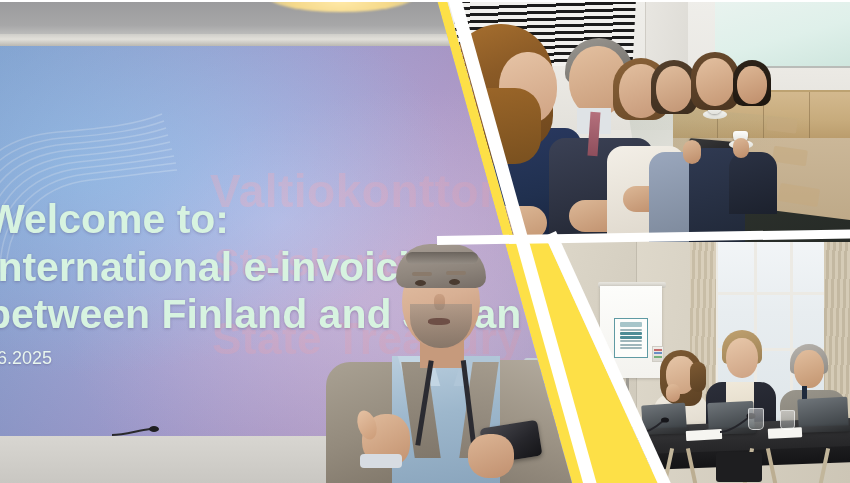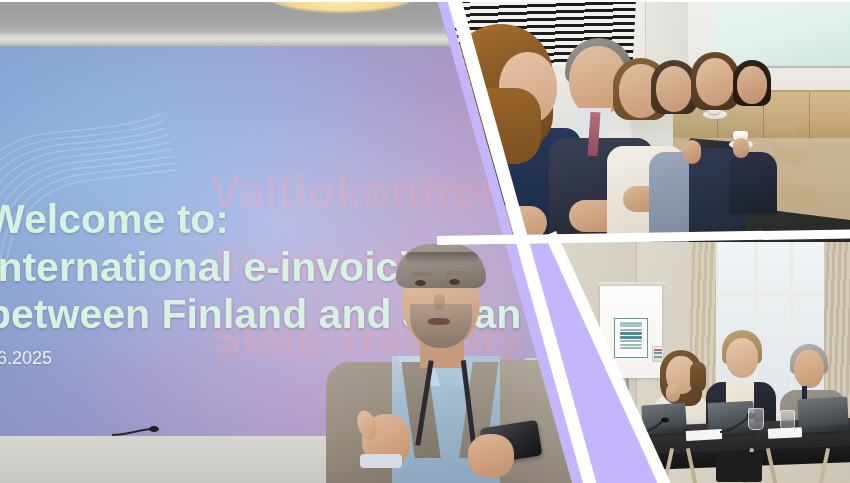--- a/index.html
+++ b/index.html
@@ -1,21 +1,21 @@
 <!DOCTYPE html>
 <html><head>
 <meta charset="utf-8">
 <style>
   html,body{margin:0;padding:0;background:#fff;}
   body{
     font-family:"Liberation Sans", sans-serif;
     width:850px;height:483px;overflow:hidden;
   }
   .collage{
-    position:relative;width:850px;height:483px;overflow:hidden;background:#c4b5fd;
+    position:relative;width:850px;height:483px;overflow:hidden;background:#fde047;
   }
 
   
   .panel-left{
     position:absolute;left:0;top:0;width:600px;height:483px;
     overflow:hidden;
     -webkit-clip-path:polygon(0 0, 437px 0, 572px 483px, 0 483px);
     clip-path:polygon(0 0, 437px 0, 572px 483px, 0 483px);
     background:#b9b9bb;
   }

